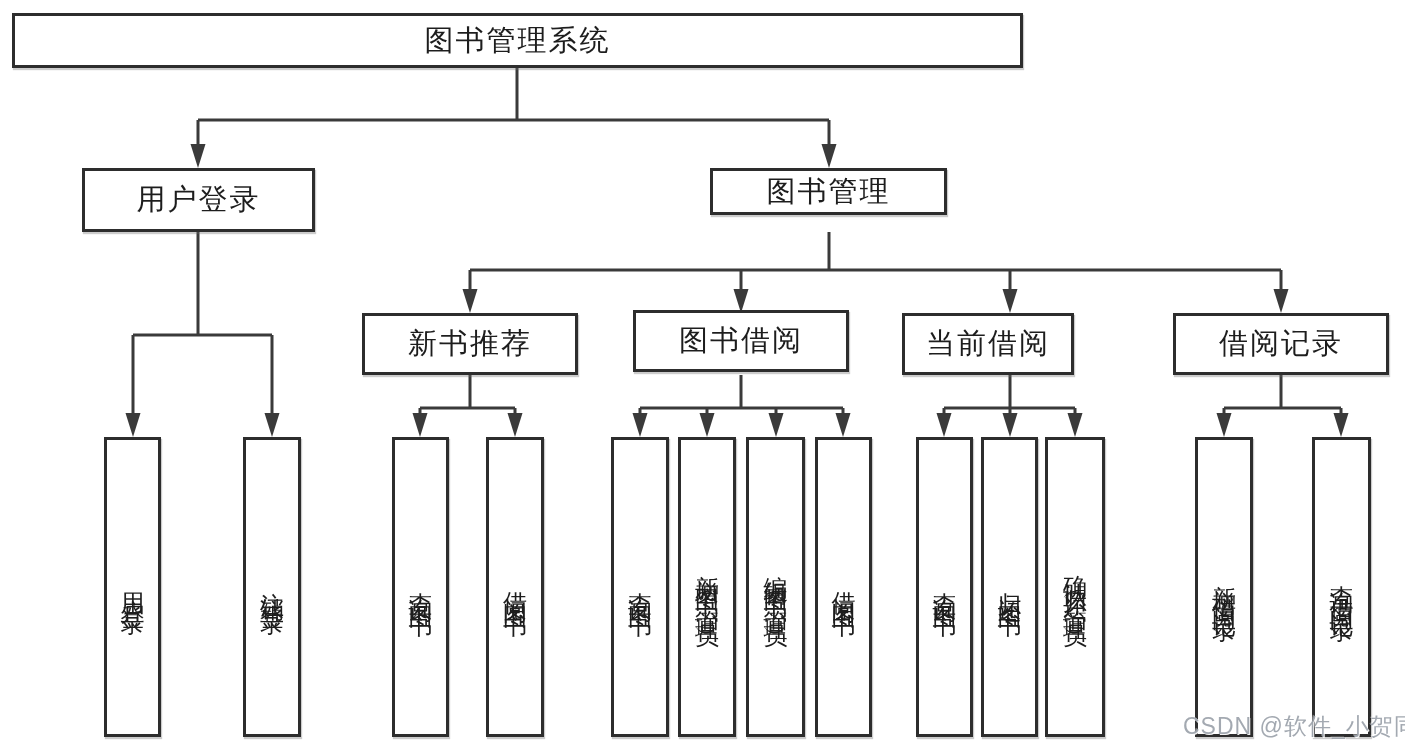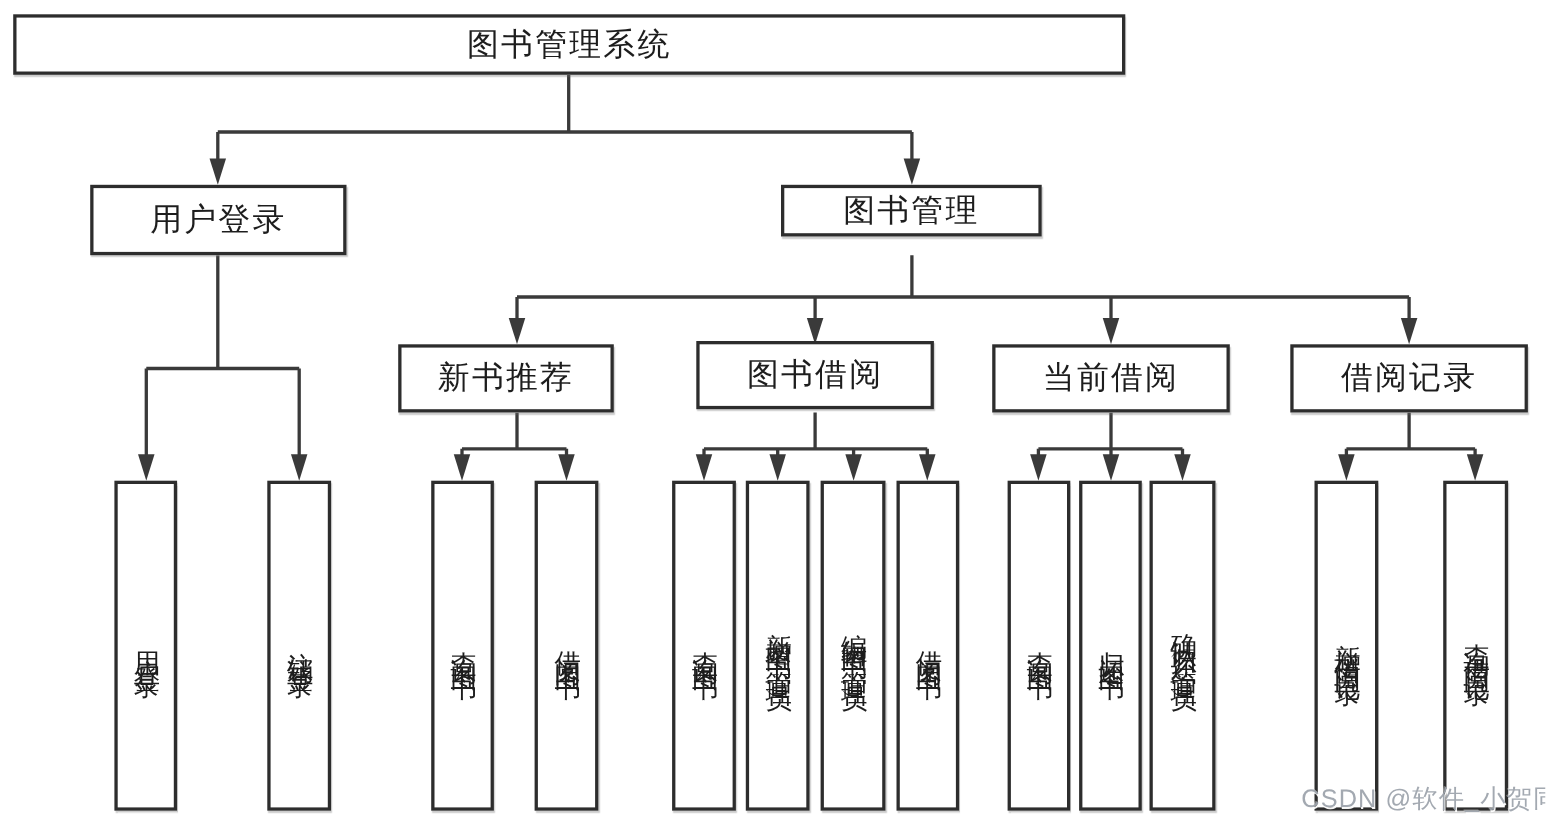--- a/index.html
+++ b/index.html
@@ -103,27 +103,27 @@
     <span>图书管理系统</span>
   </div>
 
   <div class="node hnode" style="left:82px; top:168px; width:233px; height:64px;">
     <span>用户登录</span>
   </div>
   <div class="node hnode" style="left:710px; top:168px; width:237px; height:47px;">
     <span>图书管理</span>
   </div>
 
-  <div class="node hnode" style="left:362px; top:313px; width:196px; height:62px;">
+  <div class="node hnode" style="left:362px; top:313px; width:216px; height:62px;">
     <span>新书推荐</span>
   </div>
   <div class="node hnode" style="left:633px; top:310px; width:216px; height:62px;">
     <span>图书借阅</span>
   </div>
-  <div class="node hnode" style="left:902px; top:313px; width:216px; height:62px;">
+  <div class="node hnode" style="left:902px; top:313px; width:172px; height:62px;">
     <span>当前借阅</span>
   </div>
   <div class="node hnode" style="left:1173px; top:313px; width:216px; height:62px;">
     <span>借阅记录</span>
   </div>
 
   <div class="node vnode" style="left:104px; top:437px; width:57px; height:300px;">
     <span>用户登录</span>
   </div>
   <div class="node vnode" style="left:243px; top:437px; width:58px; height:300px;">

